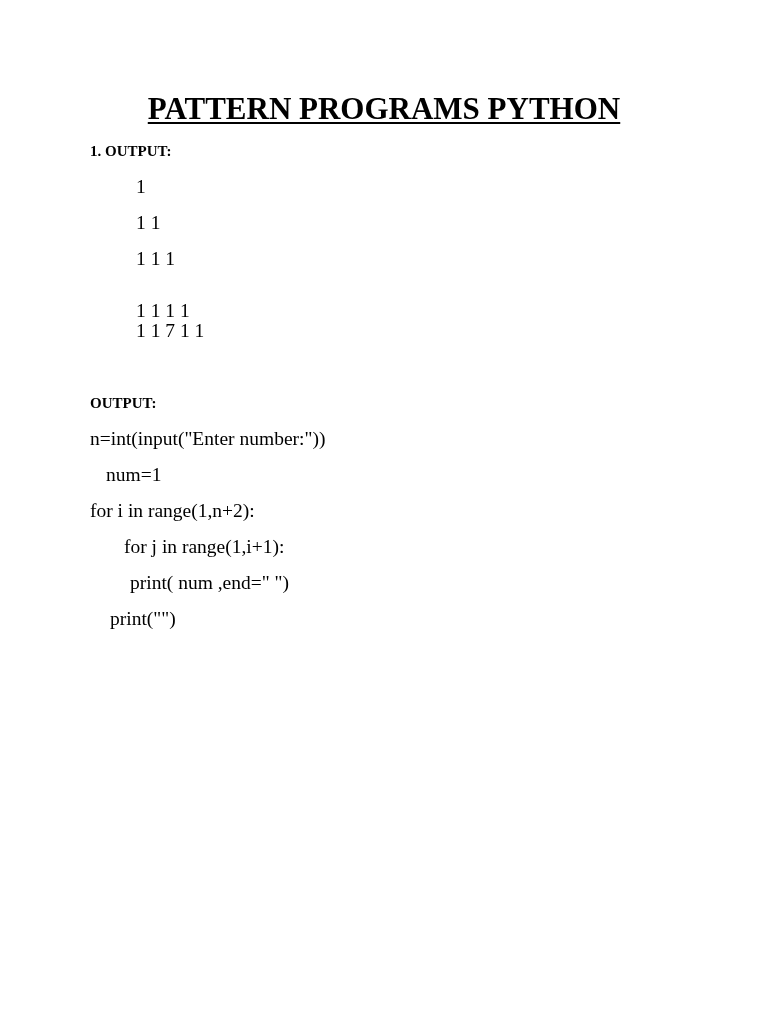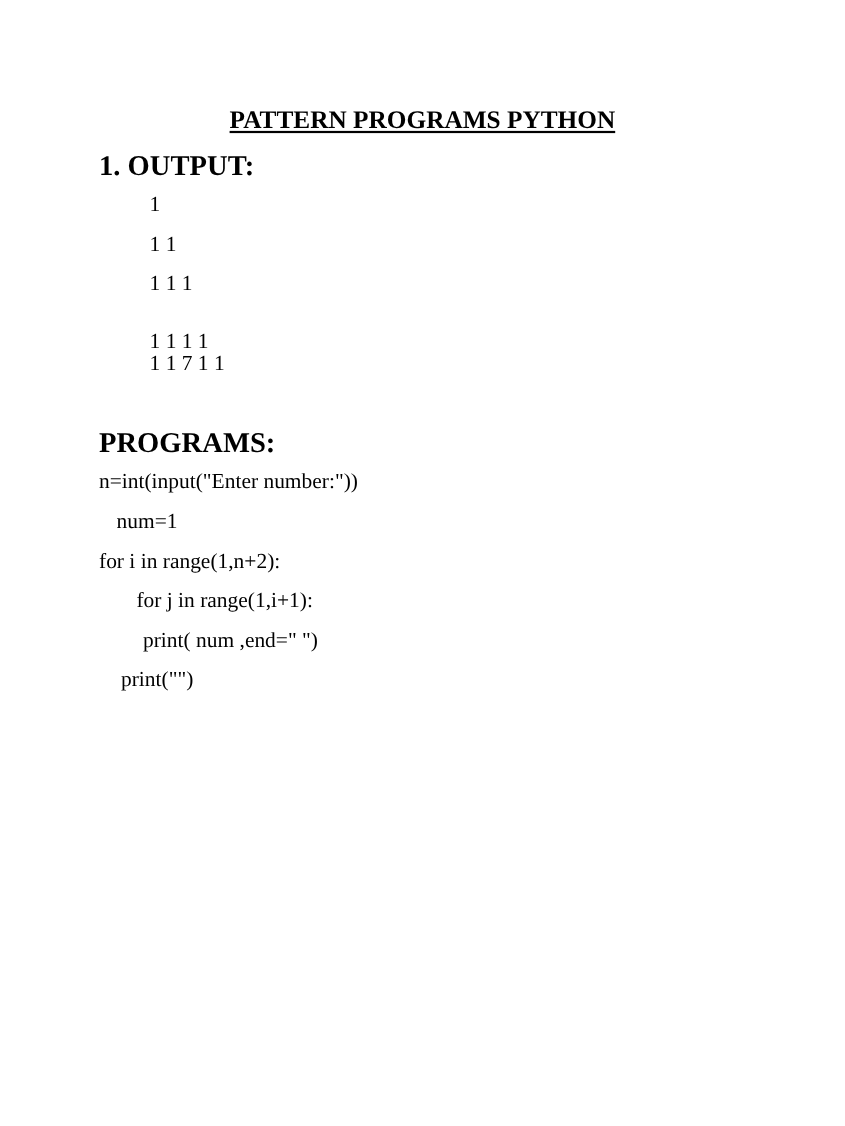--- a/index.html
+++ b/index.html
@@ -14,32 +14,32 @@
       overflow: hidden;
       font-family: "Liberation Serif", "DejaVu Serif", serif;
       color: #000000;
     }
     .page-title {
       position: absolute;
       left: 0;
       width: 768px;
       top: 93px;
       text-align: center;
-      font-size: 23px;
+      font-size: 31px;
       font-weight: bold;
       text-decoration: underline;
       text-decoration-thickness: 2px;
       text-underline-offset: 3px;
       line-height: 32px;
       white-space: nowrap;
     }
     .heading {
       position: absolute;
       left: 90px;
-      font-size: 26px;
+      font-size: 15px;
       font-weight: bold;
       line-height: 24px;
       white-space: nowrap;
     }
     .line {
       position: absolute;
       font-size: 19.5px;
       line-height: 24px;
       white-space: pre;
     }
@@ -53,21 +53,21 @@
   <div class="heading" style="top:139px;">1. OUTPUT:</div>
 
   <div>
     <div class="line" style="left:136px; top:175px;">1</div>
     <div class="line" style="left:136px; top:211px;font-family:Liberation Serif, serif;">1 1</div>
     <div class="line" style="left:136px; top:247px;">1 1 1</div>
     <div class="line" style="left:136px; top:283px;margin-top:16px;">1 1 1 1</div>
     <div class="line" style="left:136px; top:319px;">1 1 7 1 1</div>
   </div>
 
-  <div class="heading" style="top:391px;">PROGRAMS:</div>
+  <div class="heading" style="top:391px;">OUTPUT:</div>
 
   <div>
     <div class="line" style="left:90px; top:427px;">n=int(input("Enter number:"))</div>
     <div class="line" style="left:106px; top:463px;">num=1</div>
     <div class="line" style="left:90px; top:499px;">for i in range(1,n+2):</div>
     <div class="line" style="left:124px; top:535px;">for j in range(1,i+1):</div>
     <div class="line" style="left:130px; top:571px;">print( num ,end=" ")</div>
     <div class="line" style="left:110px; top:607px;">print("")</div>
   </div>
 </div>

